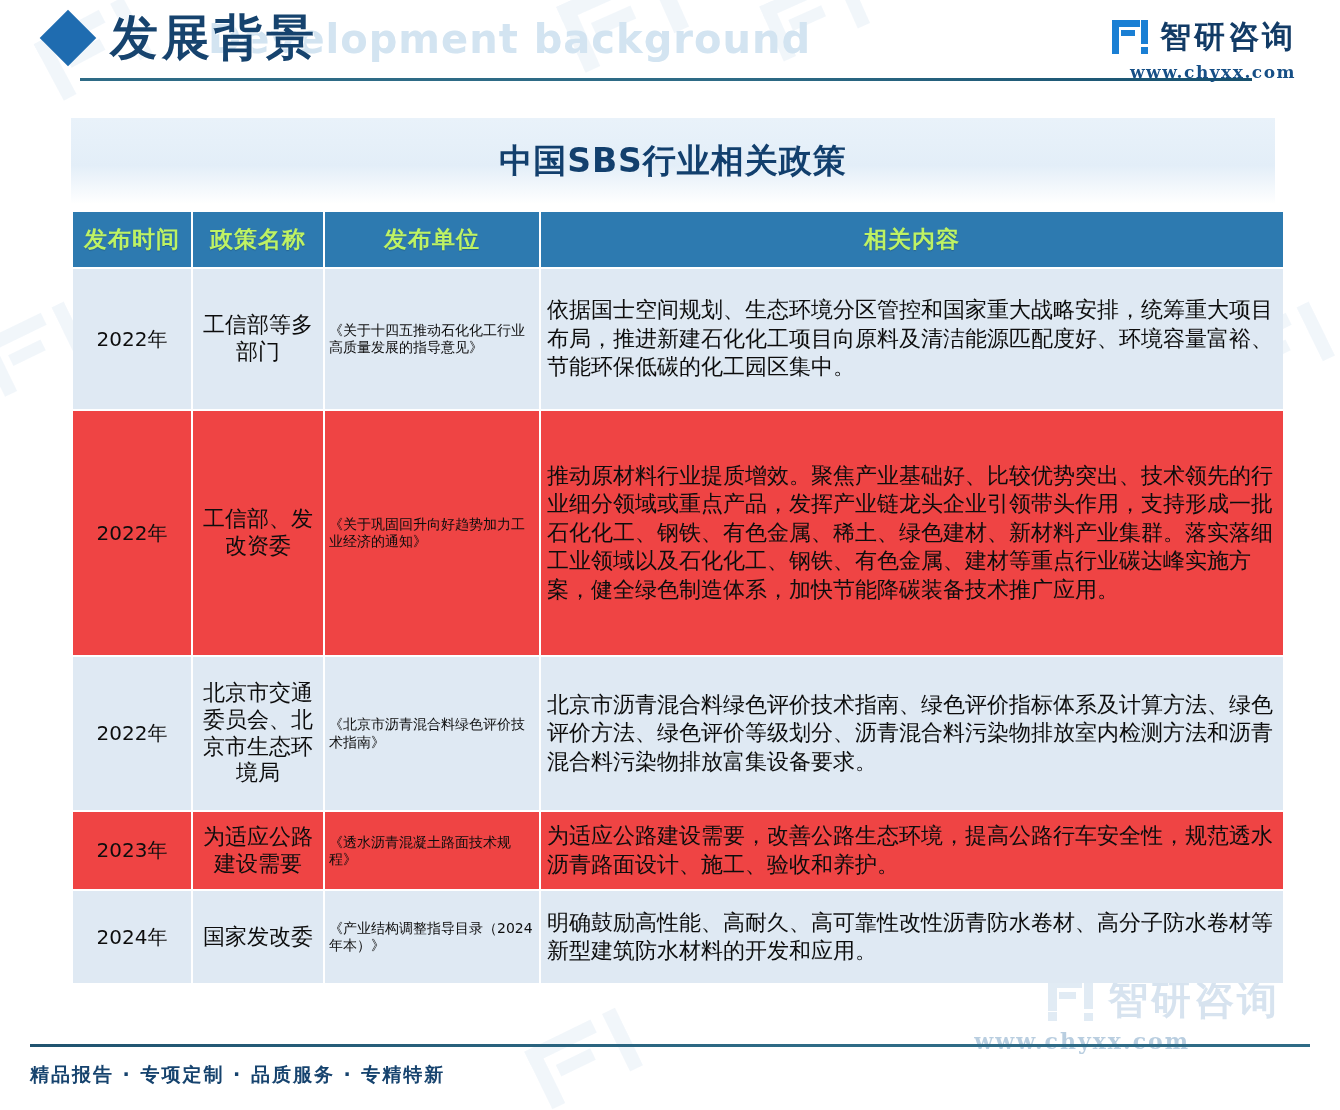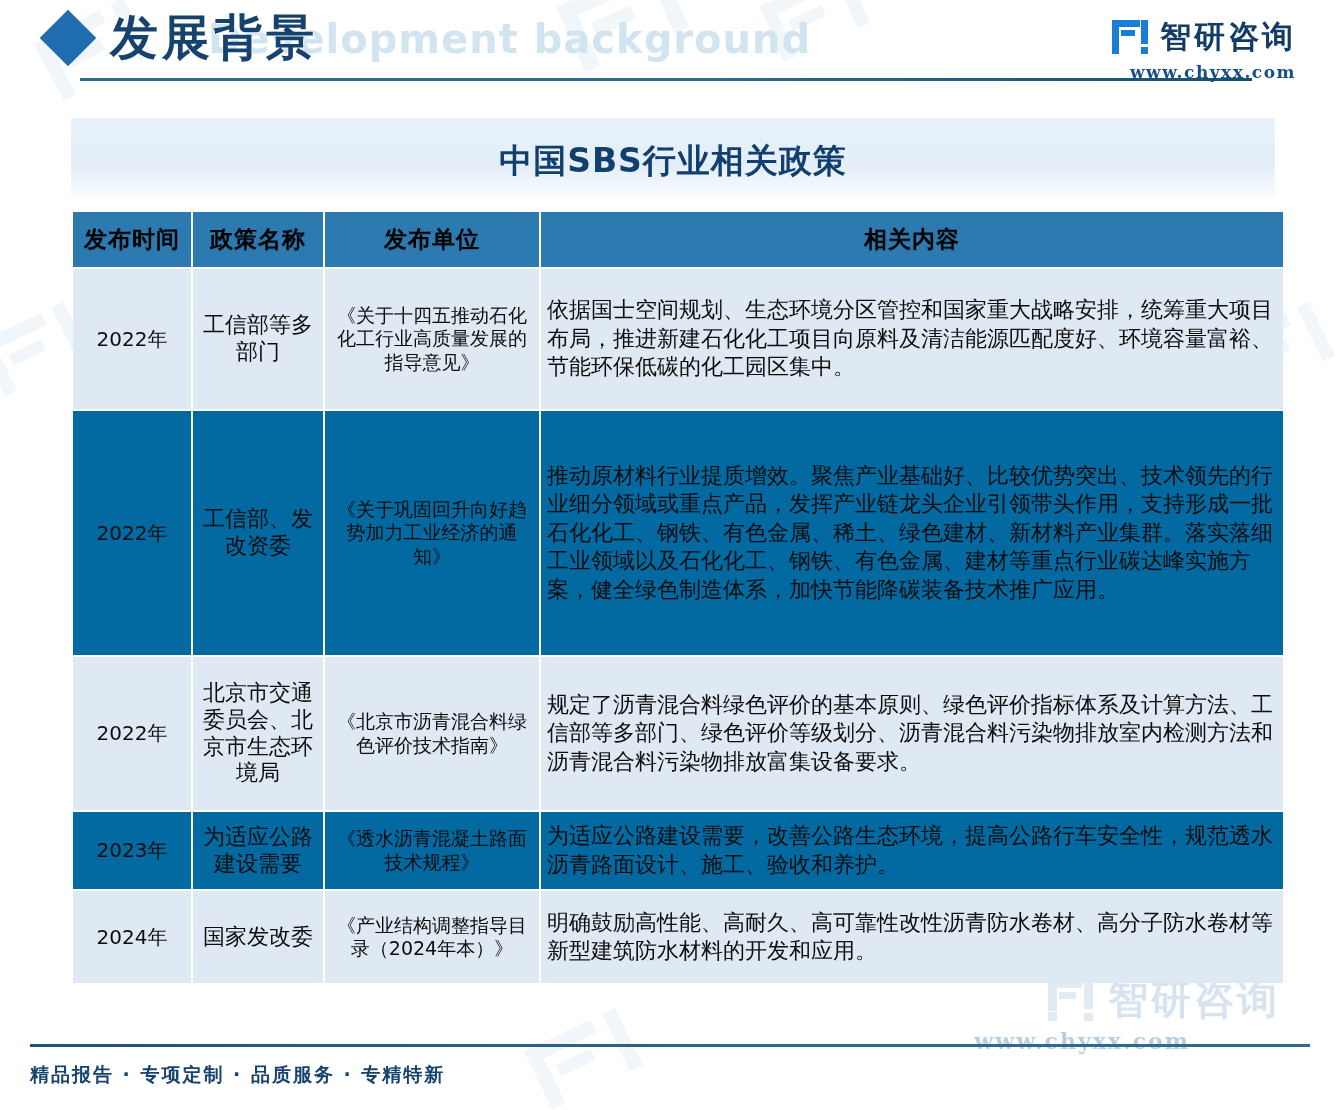--- a/index.html
+++ b/index.html
@@ -97,40 +97,40 @@
   }
   table{
     border-collapse:separate;
     border-spacing:2px;
     width:1204px;
     table-layout:fixed;
     margin-top:6px;
   }
   thead th{
     background:#2d7ab0;
-    color:#000000;
+    color:#bef264;
     font-size:23px;
     font-weight:700;
     height:55px;
     letter-spacing:1px;
     text-align:center;
     font-family:"DejaVu Sans","Liberation Sans",sans-serif;
     text-shadow:0 1px 1px rgba(0,0,0,.18);
   }
   tbody td{
     vertical-align:middle;
     font-family:"DejaVu Sans","Liberation Sans",sans-serif;
     color:#0d0d0d;
   }
   tbody tr.odd td{ background:#dfe9f3; }
-  tbody tr.even td{ background:#0369a1; }
+  tbody tr.even td{ background:#ef4444; }
 
   td.c-date{ text-align:center; font-size:20px; }
   td.c-org { text-align:center; font-size:22px; line-height:1.22; padding:6px 8px; }
-  td.c-pol { text-align:center; font-size:19px; line-height:1.22; padding:6px 4px; }
+  td.c-pol { text-align:left; font-size:14px; line-height:1.22; padding:6px 4px; }
   td.c-txt { text-align:left;   font-size:22px; line-height:1.30; padding:10px 8px 10px 6px; }
 
   
   .foot-rule{
     position:absolute; left:30px; top:1044px; width:1280px; height:3px;
     background:linear-gradient(90deg,#20536f 0%,#2e6b86 60%,#2e6b86 100%);
     z-index:3;
   }
   .foot-left{
     position:absolute; left:30px; top:1062px;
@@ -255,21 +255,21 @@
         <tr class="even" style="height:244px">
           <td class="c-date">2022年</td>
           <td class="c-org">工信部、发改资委</td>
           <td class="c-pol">《关于巩固回升向好趋势加力工业经济的通知》</td>
           <td class="c-txt">推动原材料行业提质增效。聚焦产业基础好、比较优势突出、技术领先的行业细分领域或重点产品，发挥产业链龙头企业引领带头作用，支持形成一批石化化工、钢铁、有色金属、稀土、绿色建材、新材料产业集群。落实落细工业领域以及石化化工、钢铁、有色金属、建材等重点行业碳达峰实施方案，健全绿色制造体系，加快节能降碳装备技术推广应用。</td>
         </tr>
         <tr class="odd" style="height:153px">
           <td class="c-date">2022年</td>
           <td class="c-org">北京市交通委员会、北京市生态环境局</td>
           <td class="c-pol">《北京市沥青混合料绿色评价技术指南》</td>
-          <td class="c-txt">规定了沥青混合料绿色评价的基本原则、绿色评价指标体系及计算方法、工信部等多部门、绿色评价等级划分、沥青混合料污染物排放室内检测方法和沥青混合料污染物排放富集设备要求。</td>
+          <td class="c-txt">北京市沥青混合料绿色评价技术指南、绿色评价指标体系及计算方法、绿色评价方法、绿色评价等级划分、沥青混合料污染物排放室内检测方法和沥青混合料污染物排放富集设备要求。</td>
         </tr>
         <tr class="even" style="height:68px">
           <td class="c-date">2023年</td>
           <td class="c-org">为适应公路建设需要</td>
           <td class="c-pol">《透水沥青混凝土路面技术规程》</td>
           <td class="c-txt">为适应公路建设需要，改善公路生态环境，提高公路行车安全性，规范透水沥青路面设计、施工、验收和养护。</td>
         </tr>
         <tr class="odd" style="height:92px">
           <td class="c-date">2024年</td>
           <td class="c-org">国家发改委</td>

